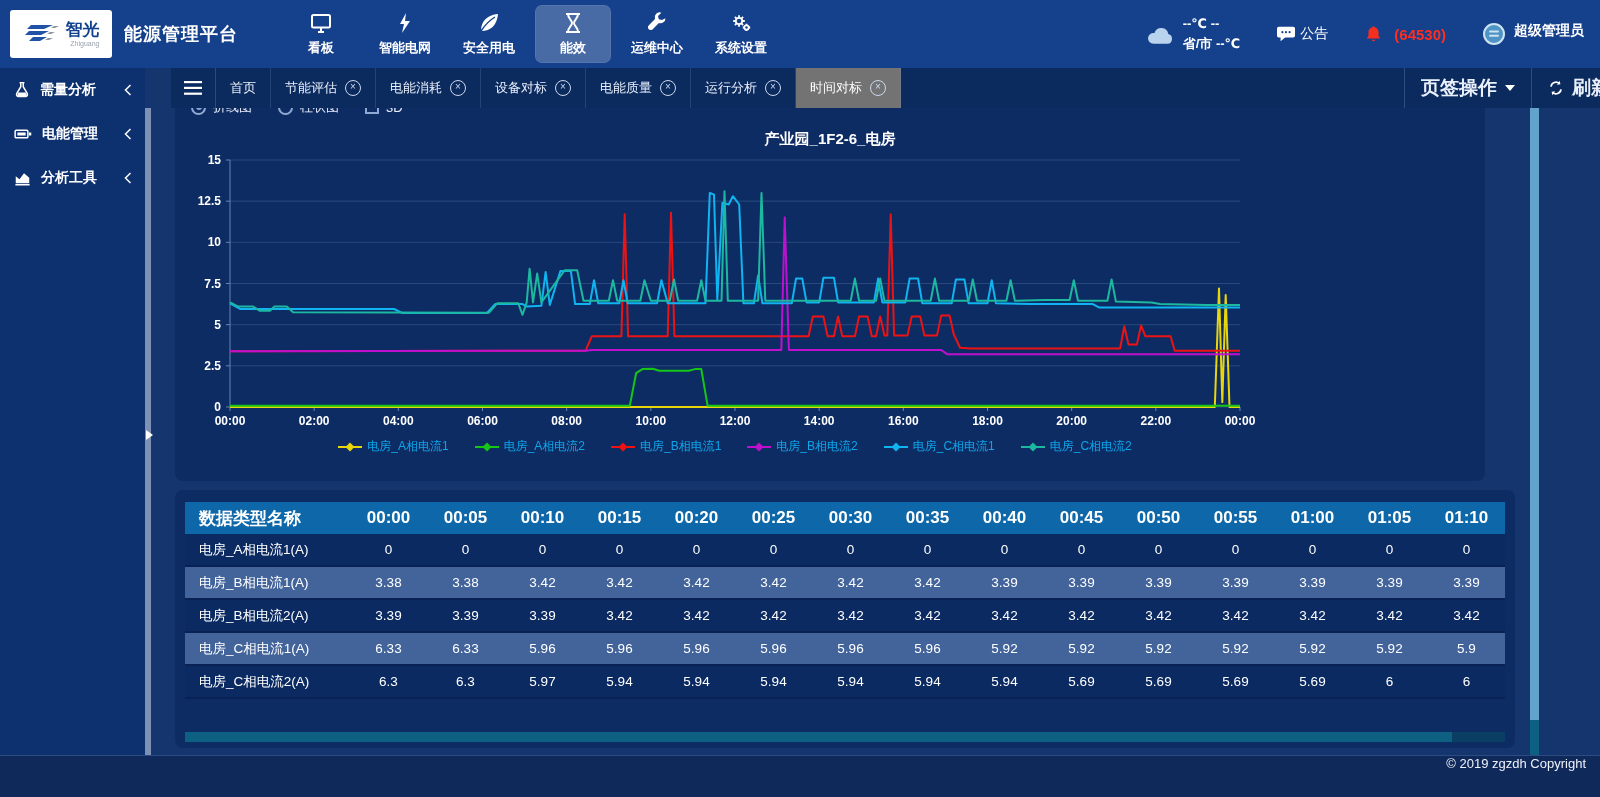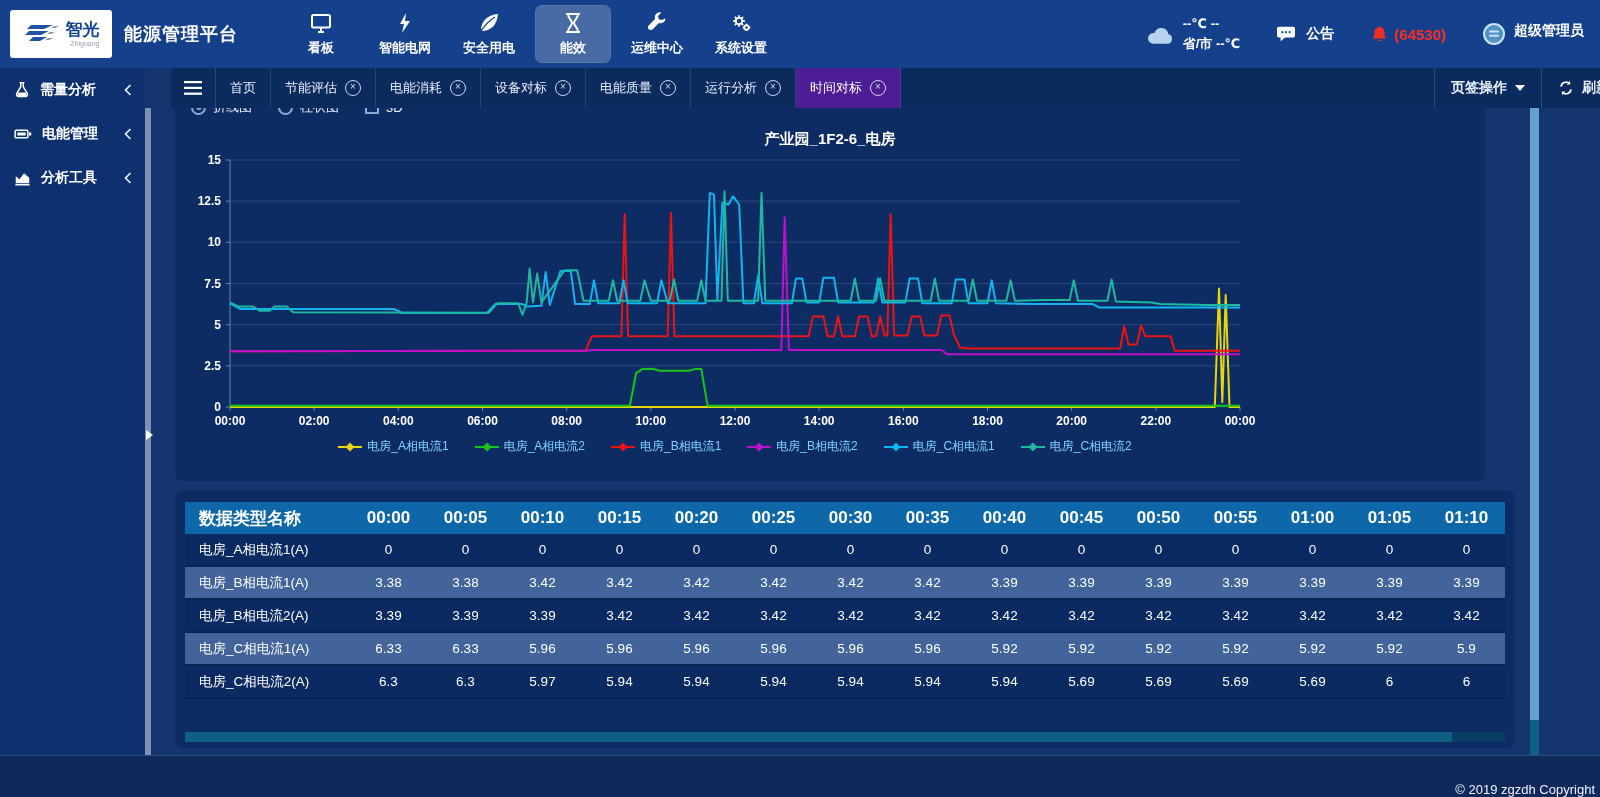--- a/index.html
+++ b/index.html
@@ -11,66 +11,66 @@
   .brand-cn{font-size:17px;font-weight:bold;color:#10418f;line-height:1;}
   .brand-sub{font-size:7px;color:#9aa2ad;line-height:1;margin-top:2px;text-align:right;}
   .app-title{color:#fff;font-size:18px;font-weight:bold;margin-left:12px;letter-spacing:1px;white-space:nowrap;}
   .nav{display:flex;margin-left:46px;gap:10px;align-items:center;}
   .nav-item{min-width:56px;padding:5px 9px;display:flex;flex-direction:column;align-items:center;color:#fff;border-radius:6px;cursor:pointer;}
   .nav-item.active{background:rgba(255,255,255,.22);box-shadow:0 0 0 1px rgba(255,255,255,.28);}
   .nav-label{font-size:13px;font-weight:bold;margin-top:4px;white-space:nowrap;}
   .tb-right{margin-left:auto;display:flex;align-items:center;gap:36px;margin-right:16px;color:#fff;}
   .weather{display:flex;align-items:center;gap:7px;font-size:13px;font-weight:bold;}
   .weather .wl{line-height:1.55;}
-  .ann{display:flex;align-items:center;gap:10px;font-size:14px;font-weight:bold;cursor:pointer;}
-  .alert{display:flex;align-items:center;gap:5px;color:#ff2d1f;font-size:15px;font-weight:bold;cursor:pointer;}
+  .ann{display:flex;align-items:center;gap:4px;font-size:14px;font-weight:normal;cursor:pointer;}
+  .alert{display:flex;align-items:center;gap:11px;color:#ff2d1f;font-size:15px;font-weight:bold;cursor:pointer;}
   .user{display:flex;align-items:flex-start;gap:8px;font-size:14px;font-weight:bold;cursor:pointer;}
   
   .sidebar{position:absolute;left:0;top:68px;width:145px;height:687px;background:#0d316f;z-index:20;}
   .side-item{display:flex;align-items:center;color:#fff;font-size:14px;font-weight:bold;padding:13px 13px;cursor:pointer;}
   .side-label{margin-left:9px;white-space:nowrap;}
   .side-chev{margin-left:auto;opacity:.95;display:flex;}
   
   .tabbar{position:absolute;left:131px;top:68px;width:1455px;height:40px;background:#0b2a5e;display:flex;align-items:stretch;color:#e9effb;z-index:25;margin-left:40px;}
   .burger{width:44px;display:flex;align-items:center;justify-content:center;border-right:1px solid rgba(130,160,210,.28);cursor:pointer;flex:none;}
   .tab{display:flex;align-items:center;padding:0 14px;font-size:13px;border-right:1px solid rgba(130,160,210,.22);cursor:pointer;white-space:nowrap;}
-  .tab.active{background:#4c1d95;color:#fff;}
+  .tab.active{background:#737373;color:#fff;}
   .tab-close{margin-left:8px;width:14px;height:14px;border:1px solid #cdd8ec;border-radius:50%;font-size:10px;line-height:12px;text-align:center;color:#cdd8ec;display:inline-block;cursor:pointer;}
   .tb-actions{margin-left:auto;display:flex;}
-  .tb-act{display:flex;align-items:center;gap:8px;padding:0 16px;font-size:14px;font-weight:bold;border-left:1px solid rgba(130,160,210,.3);cursor:pointer;}
+  .tb-act{display:flex;align-items:center;gap:8px;padding:0 16px;font-size:19px;font-weight:bold;border-left:1px solid rgba(130,160,210,.3);cursor:pointer;}
   .caret{width:0;height:0;border-left:5px solid transparent;border-right:5px solid transparent;border-top:6px solid #fff;display:inline-block;}
   
   .content{position:absolute;left:145px;top:108px;width:1455px;height:647px;background:#15356f;overflow:hidden;z-index:10;}
   .collapse-strip{position:absolute;left:0;top:0;width:6px;height:100%;background:#7e91b4;cursor:pointer;}
   .collapse-handle{position:absolute;left:1px;top:322px;width:0;height:0;border-top:5px solid transparent;border-bottom:5px solid transparent;border-left:7px solid #fff;}
   .chart-panel{position:absolute;left:30px;top:-22px;width:1310px;height:395px;background:#0e2c64;border-radius:8px;}
   .radio-row{position:absolute;left:16px;top:12px;display:flex;align-items:center;gap:26px;color:#e9effb;font-size:13px;}
   .ropt{display:flex;align-items:center;gap:7px;cursor:pointer;}
   .radio{width:15px;height:15px;border:2px solid #8fa9d2;border-radius:50%;display:inline-block;box-sizing:border-box;position:relative;}
   .radio.sel::after{content:'';position:absolute;left:2.5px;top:2.5px;width:6px;height:6px;border-radius:50%;background:#8fa9d2;}
   .chk{width:14px;height:14px;border:2px solid #8fa9d2;display:inline-block;box-sizing:border-box;}
   .chart-title{position:absolute;left:0;top:44px;width:100%;text-align:center;color:#fff;font-size:15px;font-weight:bold;}
   #chart-svg{position:absolute;left:0;top:64px;}
   .legend{position:absolute;left:55px;top:352px;width:1010px;display:flex;justify-content:center;gap:26px;}
-  .legend-item{display:flex;align-items:center;gap:5px;color:#7dd3fc;font-size:12px;cursor:pointer;white-space:nowrap;}
+  .legend-item{display:flex;align-items:center;gap:5px;color:#0ea5e9;font-size:12px;cursor:pointer;white-space:nowrap;}
   
   .table-panel{position:absolute;left:30px;top:382px;width:1340px;height:258px;background:#0e2c64;border-radius:8px;}
   .table-panel table{border-collapse:collapse;table-layout:fixed;width:1320px;margin:12px 10px 0;}
   .table-panel thead th{background:#0e67a8;color:#fff;font-size:17px;font-weight:bold;height:30px;text-align:center;}
   .table-panel td{color:#fff;font-size:13.5px;text-align:center;height:29px;}
   .table-panel tbody tr{border-bottom:2px solid #0a2154;}
   .table-panel tbody tr:nth-child(even){background:#42649b;}
   .table-panel tbody tr:nth-child(odd){background:#0b2a62;}
   .table-panel th:first-child,.table-panel td:first-child{width:150px;text-align:left;padding-left:14px;}
   .hscroll{position:absolute;left:10px;bottom:6px;width:1320px;height:10px;background:#0a3e63;}
   .hthumb{width:96%;height:100%;background:#0d6082;cursor:pointer;}
   .vscroll{position:absolute;left:1385px;top:0;width:9px;height:647px;background:#0d6082;}
   .vthumb{width:100%;height:612px;background:#63a3cb;cursor:pointer;}
   
-  .footer{position:absolute;left:0;top:755px;width:1600px;height:42px;background:#10295b;border-top:1px solid #2b4c83;box-sizing:border-box;display:flex;align-items:flex-end;justify-content:flex-end;padding-right:5px;color:#eef2fa;font-size:13px;z-index:30;}
+  .footer{position:absolute;left:0;top:755px;width:1600px;height:42px;background:#10295b;border-top:1px solid #2b4c83;box-sizing:border-box;display:flex;align-items:flex-start;justify-content:flex-end;padding-right:14px;color:#eef2fa;font-size:13px;z-index:30;}
 </style>
 </head>
 <body>
 
 <div class="app">
 
   <div class="topbar">
     <div class="logo-box">
       <svg width="40" height="28" viewBox="0 0 40 28">
         <g fill="#2053a8">

